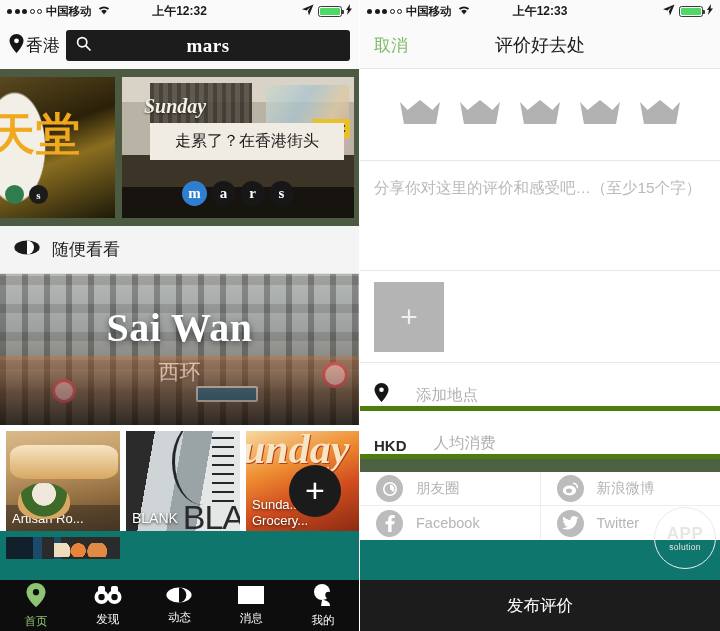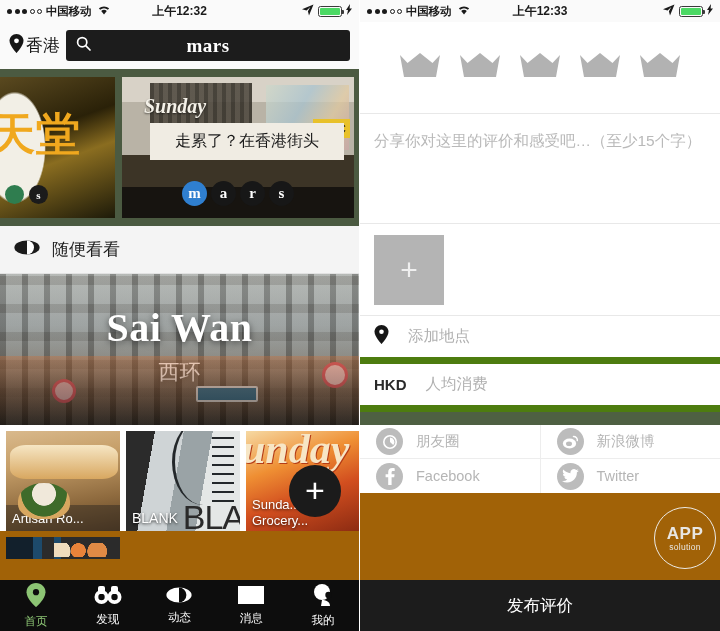--- a/index.html
+++ b/index.html
@@ -1,19 +1,19 @@
 <!DOCTYPE html>
 <html><head>
 <meta charset="utf-8">
 <style>
   * { margin:0; padding:0; box-sizing:border-box; }
   html,body { width:720px; height:631px; overflow:hidden; background:#fff;
     font-family:"Liberation Sans","DejaVu Sans",sans-serif; }
   .screens { display:flex; width:720px; height:631px; }
-  .phone { width:360px; height:631px; position:relative; overflow:hidden; background:#a16207; }
+  .phone { width:360px; height:631px; position:relative; overflow:hidden; background:#0f766e; }
   .phone.left { border-right:1px solid #ffffff; }
 
   
   .statusbar { height:22px; display:flex; align-items:center; padding:0 7px;
     font-size:12px; font-weight:bold; color:#1a1a1a; background:#fafafa; position:relative; }
   .sb-left { display:flex; align-items:center; gap:4px; }
   .dots { display:flex; gap:2.5px; align-items:center; }
   .dot { width:5px; height:5px; border-radius:50%; background:#1a1a1a; }
   .dot.hollow { background:transparent; border:1px solid #1a1a1a; width:5px; height:5px; }
   .carrier { font-size:11.5px; font-weight:bold; letter-spacing:-.2px; }
@@ -153,22 +153,22 @@
   .crowns { height:92px; display:flex; align-items:center; justify-content:center; gap:18px;
     background:#fff; border-bottom:1px solid #e8e8e8; }
   .review-area { height:110px; background:#fff; padding:15px 14px 0; border-bottom:1px solid #e8e8e8; }
   .review-ph { font-size:15.5px; color:#b9b9b9; line-height:1.55; }
   .photo-row { height:92px; background:#fff; display:flex; align-items:center; padding:0 14px;
     gap:16px; border-bottom:1px solid #e8e8e8; }
   .photo-box { width:70px; height:70px; background:#b4b4b4; display:flex;
     align-items:center; justify-content:center; }
   .photo-box span { color:#efefef; font-size:30px; font-weight:200; line-height:1; }
   .photo-lbl { font-size:14.5px; color:#9b9b9b; }
-  .row-line { height:48px; background:#fff; display:flex; align-items:center; padding:0 14px;
-    gap:19px; border-bottom:7px solid #4d7c0f; }
+  .row-line { height:48px; background:#fff; display:flex; align-items:flex-end; padding:0 14px;
+    gap:27px; border-bottom:5px solid #4d7c0f; }
   .row-lbl { font-size:15.5px; color:#b0b0b0; }
   .hkd { font-size:15px; font-weight:bold; color:#2a2a2a; }
   .green-sep { height:13px; background:#4e6042; }
   .social { background:#fff; }
   .s-row { display:flex; height:34px; }
   .s-cell { flex:1; display:flex; align-items:center; gap:13px; padding:0 16px;
     border-bottom:1px solid #ededed; }
   .s-cell:first-child { border-right:1px solid #ededed; }
   .s-row:last-child .s-cell { border-bottom:none; }
   .s-ic { width:27px; height:27px; border-radius:50%; background:#bcbcbc; color:#fff;
@@ -402,20 +402,24 @@
             <i></i>
           </span>
         <span>
           <svg width="6" height="11" viewBox="0 0 6 11">
               <path d="M4 0 0 6h2l-1 5 5-6.5H3.6z" fill="#1a1a1a"></path>
             </svg>
         </span>
       </div>
     </div>
 
+    <div class="r-header">
+      <span class="r-cancel">取消</span>
+      <span class="r-title">评价好去处</span>
+    </div>
 
     <div class="crowns">
       <span>
         <svg width="42" height="28" viewBox="0 0 42 28">
             <path d="M1 3l7.5 8L21 1l12.5 10L41 3l-4 22H5z" fill="#b2b2b2"></path>
           </svg>
       </span>
       <span>
         <svg width="42" height="28" viewBox="0 0 42 28">
             <path d="M1 3l7.5 8L21 1l12.5 10L41 3l-4 22H5z" fill="#b2b2b2"></path>

